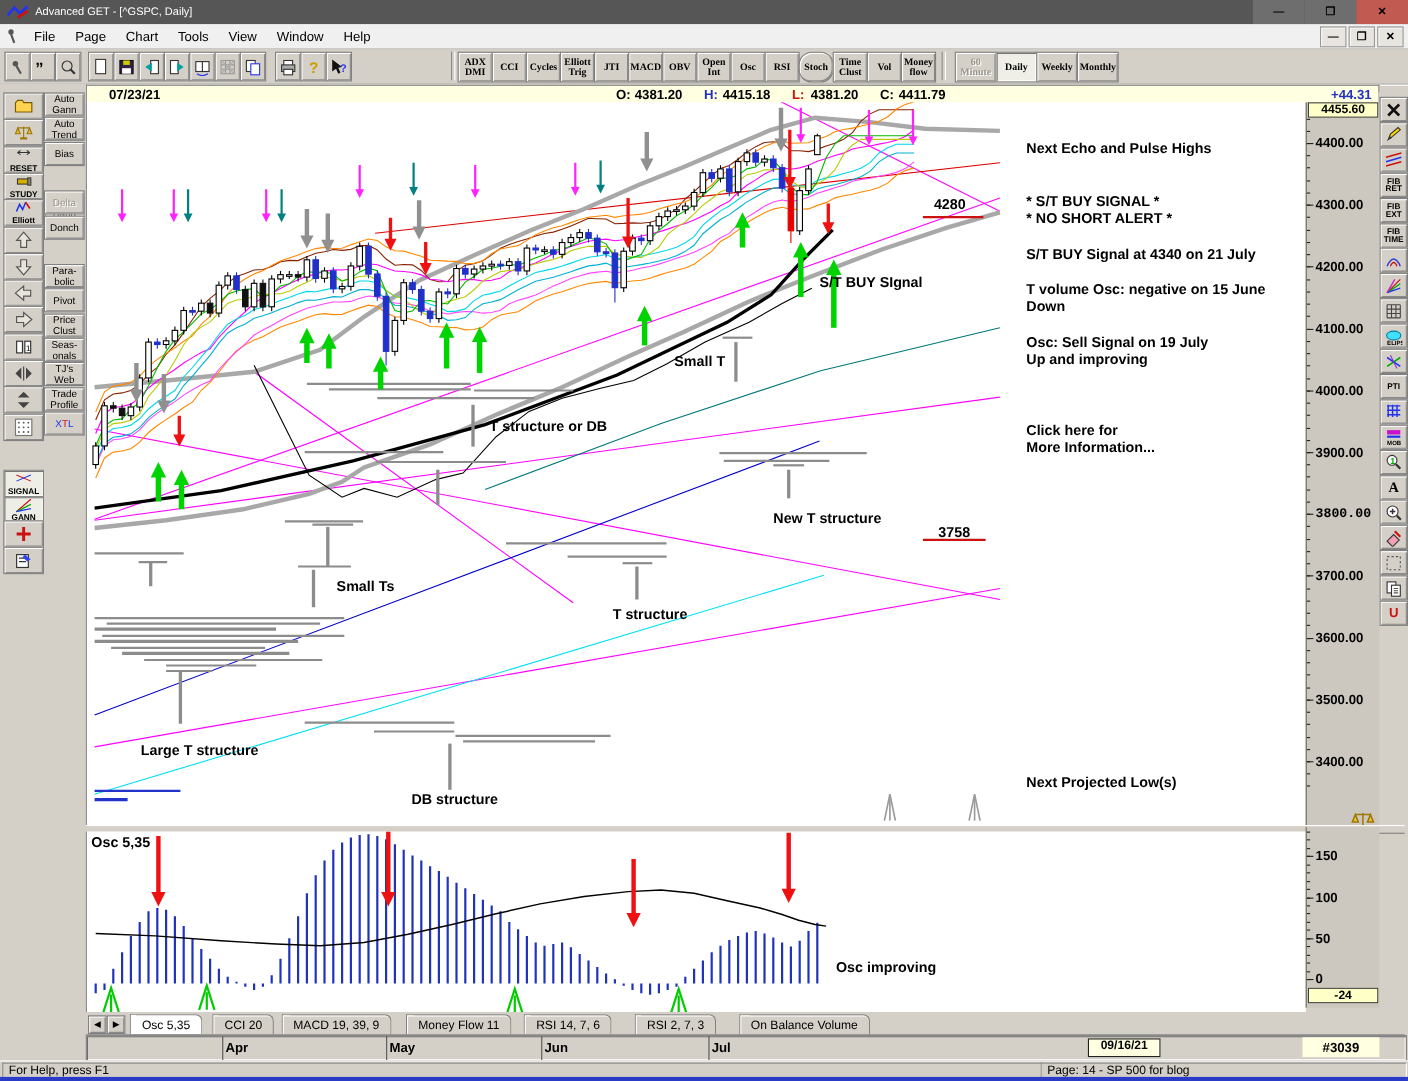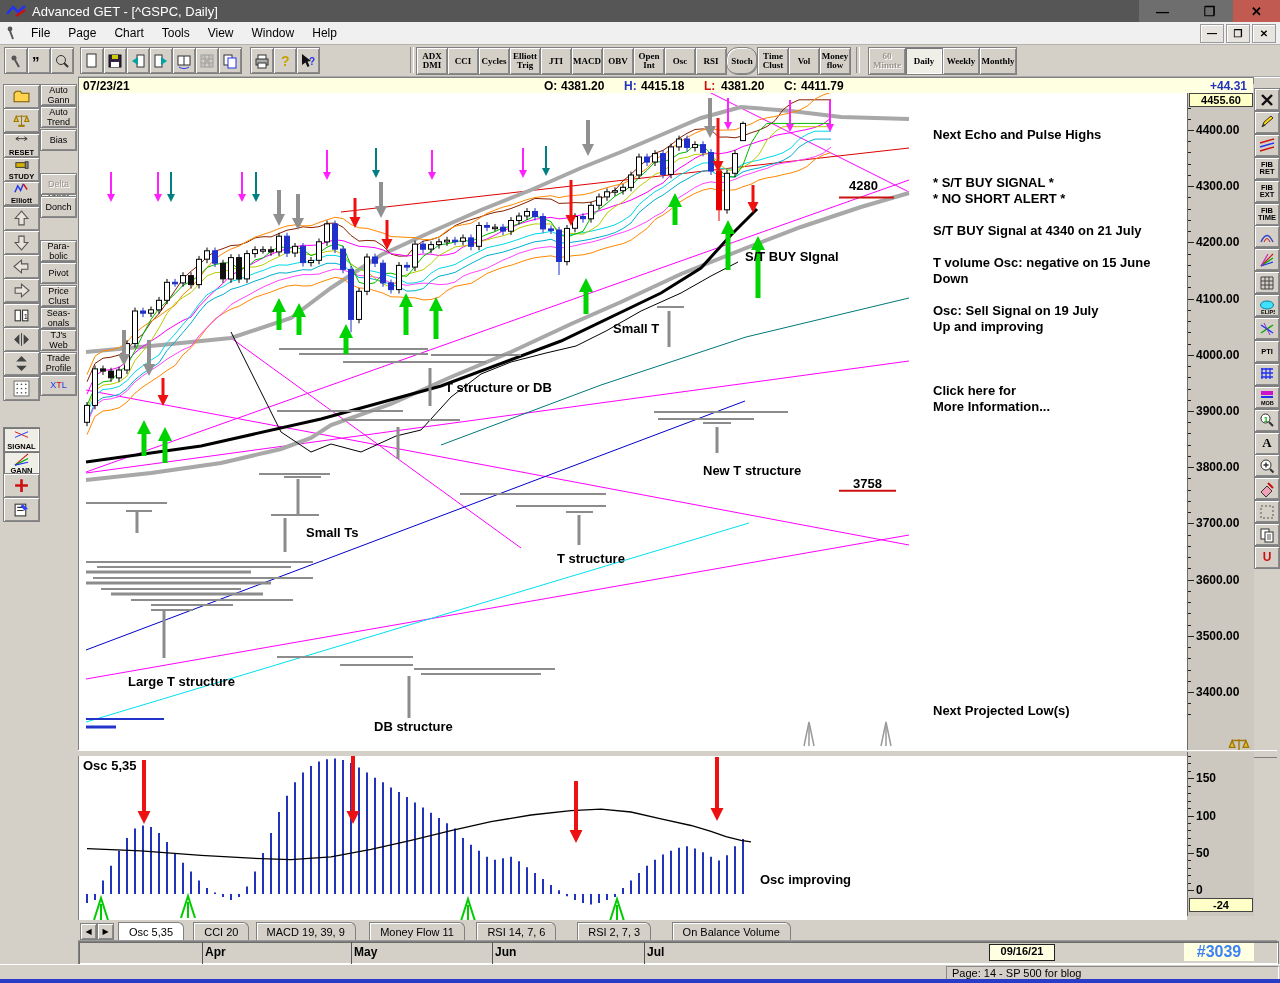--- a/index.html
+++ b/index.html
@@ -1,21 +1,21 @@
 <!DOCTYPE html>
 <html><head>
 <meta charset="utf-8">
 <style>
   html,body{margin:0;padding:0;background:#9a9a9a;}
   #app{position:relative;width:1280px;height:983px;background:#d4d0c8;overflow:hidden;
        font-family:"Liberation Sans",sans-serif;font-size:11px;color:#000;}
   .abs{position:absolute;}
   
   #titlebar{left:0;top:0;width:1280px;height:22px;background:#565656;color:#fff;
-            display:flex;align-items:center;font-size:13px;}
+            display:flex;align-items:center;font-size:10px;}
   #titlebar .ticon{width:20px;height:14px;margin:0 6px 0 6px;}
   .wbtn{width:47px;height:22px;display:flex;align-items:center;justify-content:center;color:#111;
         background:#6e6e6e;}
   .wbtn span{color:#000;font-weight:bold;}
   .wbtn.close{background:#c15b52;}
   #wbtns{margin-left:auto;display:flex;}
   
   #menubar{left:0;top:22px;width:1280px;height:22px;background:#f0f0f0;display:flex;align-items:center;border-bottom:1px solid #b5b2ab;}
   .menu-item{padding:3px 9px;font-size:12px;}
   #mdibtns{margin-left:auto;display:flex;margin-right:4px;}
@@ -29,21 +29,21 @@
   .tbtn svg{width:16px;height:16px;}
   .indbtn{position:absolute;top:2px;height:26px;background:#d4d0c8;border:1px solid #808080;
         box-shadow:inset 1px 1px 0 #fff,inset -1px -1px 0 #8a8a8a;display:flex;align-items:center;justify-content:center;
         font-size:9px;line-height:9px;text-align:center;white-space:pre-line;font-family:"Liberation Serif",serif;font-weight:bold;}
   .indbtn.pressed{background:#efefe8;box-shadow:inset 1px 1px 0 #777,inset -1px -1px 0 #fff;}
   .indbtn.disabled{color:#9a968e;text-shadow:1px 1px 0 #fff;}
   .vsep{position:absolute;top:2px;width:2px;height:26px;border-left:1px solid #8a8a8a;border-right:1px solid #fff;}
   
   #quotebar{left:78px;top:77px;width:1174px;height:16px;background:#ffffe1;border:1px solid #808080;border-bottom:1px solid #555;
             font-size:12px;font-weight:bold;}
-  #quotebar .q{position:absolute;top:1px;}
+  #quotebar .q{position:absolute;top:1px;margin-left:16px;}
   
   #left-sidebar{left:0;top:76px;width:78px;height:887px;background:#d4d0c8;}
   .sbtn{position:absolute;width:35px;background:#d4d0c8;border:1px solid #808080;
         box-shadow:inset 1px 1px 0 #fff,inset -1px -1px 0 #8a8a8a;
         display:flex;flex-direction:column;align-items:center;justify-content:center;
         font-size:9px;line-height:10px;text-align:center;white-space:pre-line;}
   .sbtn .lbl7{font-size:7.5px;line-height:8px;font-weight:bold;}
   .sbtn.pressed{background:#eeeee6;box-shadow:inset 1px 1px 0 #777,inset -1px -1px 0 #fff;margin-top:27px;}
   .sbtn.disabled{color:#9a968e;text-shadow:1px 1px 0 #fff;}
   .sbtn svg{width:17px;height:17px;}
@@ -66,22 +66,22 @@
            box-shadow:inset 1px 1px 0 #fff,inset -1px -1px 0 #8a8a8a;display:flex;align-items:center;justify-content:center;font-size:8px;}
   .tab{position:absolute;top:1px;height:17px;padding:0 10px;display:flex;align-items:center;background:#d4d0c8;
        border:1px solid #808080;border-bottom:none;border-radius:0 6px 0 0;font-size:11px;box-shadow:inset 1px 1px 0 #fff;}
   .tab.active{background:#fff;font-weight:normal;z-index:2;}
   
   #xaxis{left:78px;top:941px;width:1199px;height:22px;background:#d4d0c8;border:1px solid #808080;
          box-shadow:inset 1px 1px 0 #6e6e6e,inset -1px -1px 0 #fff;font-weight:bold;font-size:12px;}
   .month{position:absolute;top:3px;}
   .monthtick{position:absolute;top:0;width:1px;height:22px;background:#555;}
   #datebox{position:absolute;top:2px;width:64px;height:15px;background:#ffffe1;border:1px solid #222;text-align:center;font-size:11px;}
-  #barcount{position:absolute;top:1px;right:24px;width:70px;height:18px;background:#ffffe1;color:#3b82f6;
-            display:flex;align-items:center;justify-content:center;font-size:16px;}
+  #barcount{position:absolute;top:1px;right:24px;width:70px;height:18px;background:#ffffe1;color:#000000;
+            display:flex;align-items:center;justify-content:center;font-size:12px;}
   
   #statusbar{left:0;top:964px;width:1280px;height:15px;background:#d4d0c8;border-top:1px solid #fff;font-size:11px;}
   .scell{position:absolute;top:1px;height:13px;border:1px solid;border-color:#8a8a8a #fff #fff #8a8a8a;padding-left:5px;line-height:13px;}
   #winborder{left:0;top:979px;width:1280px;height:4px;background:#2a3bc8;}
   text{font-family:"Liberation Sans",sans-serif;}
 </style>
 </head>
 <body>
 
 <div id="app">
@@ -834,21 +834,21 @@
       <div class="ticklabel" style="top: 86.2px;">4300.00</div>
       <div class="tickline" style="top: 149.4px; width: 6px;"></div>
       <div class="ticklabel" style="top: 142.4px;">4200.00</div>
       <div class="tickline" style="top: 205.6px; width: 6px;"></div>
       <div class="ticklabel" style="top: 198.6px;">4100.00</div>
       <div class="tickline" style="top: 261.8px; width: 6px;"></div>
       <div class="ticklabel" style="top: 254.8px;">4000.00</div>
       <div class="tickline" style="top: 318px; width: 6px;"></div>
       <div class="ticklabel" style="top: 311px;">3900.00</div>
       <div class="tickline" style="top: 374.2px; width: 6px;"></div>
-      <div class="ticklabel" style="top: 367.2px;">3800.00</div>
+      <div class="ticklabel" style="top: 367.2px; font-family: Liberation Mono, monospace;">3800.00</div>
       <div class="tickline" style="top: 430.4px; width: 6px;"></div>
       <div class="ticklabel" style="top: 423.4px;">3700.00</div>
       <div class="tickline" style="top: 486.6px; width: 6px;"></div>
       <div class="ticklabel" style="top: 479.6px;">3600.00</div>
       <div class="tickline" style="top: 542.8px; width: 6px;"></div>
       <div class="ticklabel" style="top: 535.8px;">3500.00</div>
       <div class="tickline" style="top: 599px; width: 6px;"></div>
       <div class="ticklabel" style="top: 592px;">3400.00</div>
       <div class="curbox" style="top: 0px;">4455.60</div>
       <div style="position: absolute; bottom: 2px; right: 4px; width: 22px; height: 13px;"><svg viewBox="0 0 16 16">
@@ -1023,16 +1023,17 @@
         <div class="monthtick" style="left: 413px;"></div>
         <div class="month" style="left: 416px;">Jun</div>
         <div class="monthtick" style="left: 565px;"></div>
         <div class="month" style="left: 568px;">Jul</div>
       </div>
     <div id="datebox" style="left: 910px;">09/16/21</div>
     <div id="barcount">#3039</div>
   </div>
 
   <div class="abs" id="statusbar">
+    <div class="scell" style="left:2px;width:938px">For Help, press F1</div>
     <div class="scell" style="left:946px;width:326px">Page: 14 - SP 500 for blog</div>
   </div>
   <div class="abs" id="winborder"></div>
 </div>
 
 </body></html>

